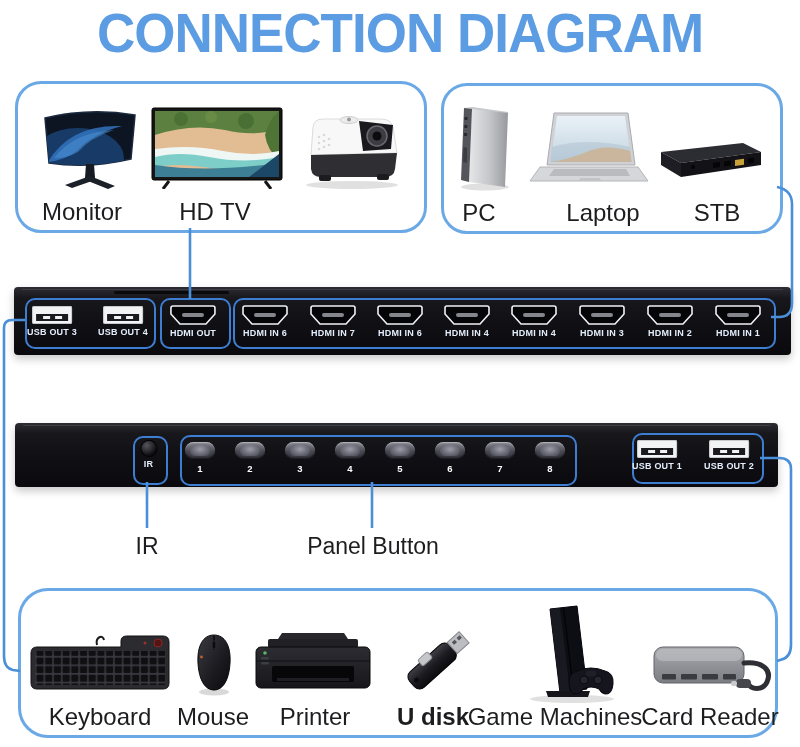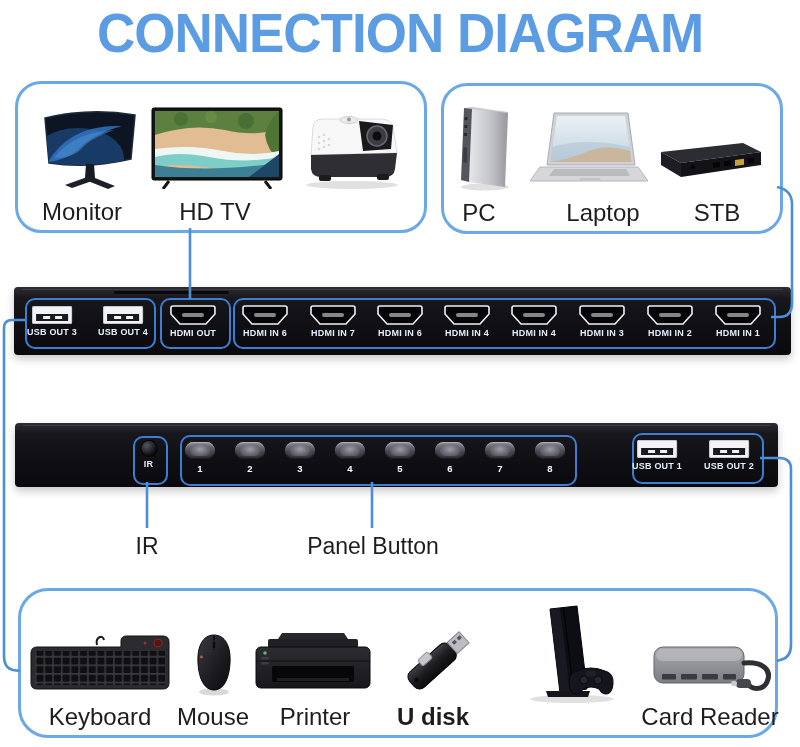--- a/index.html
+++ b/index.html
@@ -374,20 +374,21 @@
       <rect x="50" y="33" width="16" height="5.5" rx="1" fill="#3a3b40"></rect>
       <rect x="71" y="33" width="13" height="5.5" rx="1" fill="#3a3b40"></rect>
       <path d="M92,22 C112,20 120,30 115,41 C111,50 98,49 96,42" stroke="#2e2f35" stroke-width="5" fill="none" stroke-linecap="round"></path>
       <rect x="84" y="38" width="15" height="9" rx="4" fill="#46474d"></rect>
       <rect x="79" y="40" width="6" height="5" rx="2" fill="#c9cacd"></rect>
     </svg>
     <div class="dev-label" style="left:79px;top:112px;">Keyboard</div>
     <div class="dev-label" style="left:192px;top:112px;">Mouse</div>
     <div class="dev-label" style="left:294px;top:112px;">Printer</div>
     <div class="dev-label" style="left:412px;top:112px;font-weight:bold;">U disk</div>
+    <div class="dev-label" style="left:534px;top:112px;">Game Machines</div>
     <div class="dev-label" style="left:689px;top:112px;">Card Reader</div>
   </div>
 
   <svg id="connectors" width="800" height="747" viewBox="0 0 800 747">
     <g stroke="#4a8fd8" stroke-width="2.6" fill="none">
       <path d="M190,228 V299"></path>
       <path d="M777,187 Q792,190 792,204 V303 Q792,317 779,317 H771"></path>
       <path d="M25,320 H12 Q4,320 4,328 V656 Q4,668 13,670 L20,671"></path>
       <path d="M760,458 H779 Q791,458 791,469 V645 Q791,658 780,660 L777,661"></path>
       <path d="M147,482 V528"></path>

